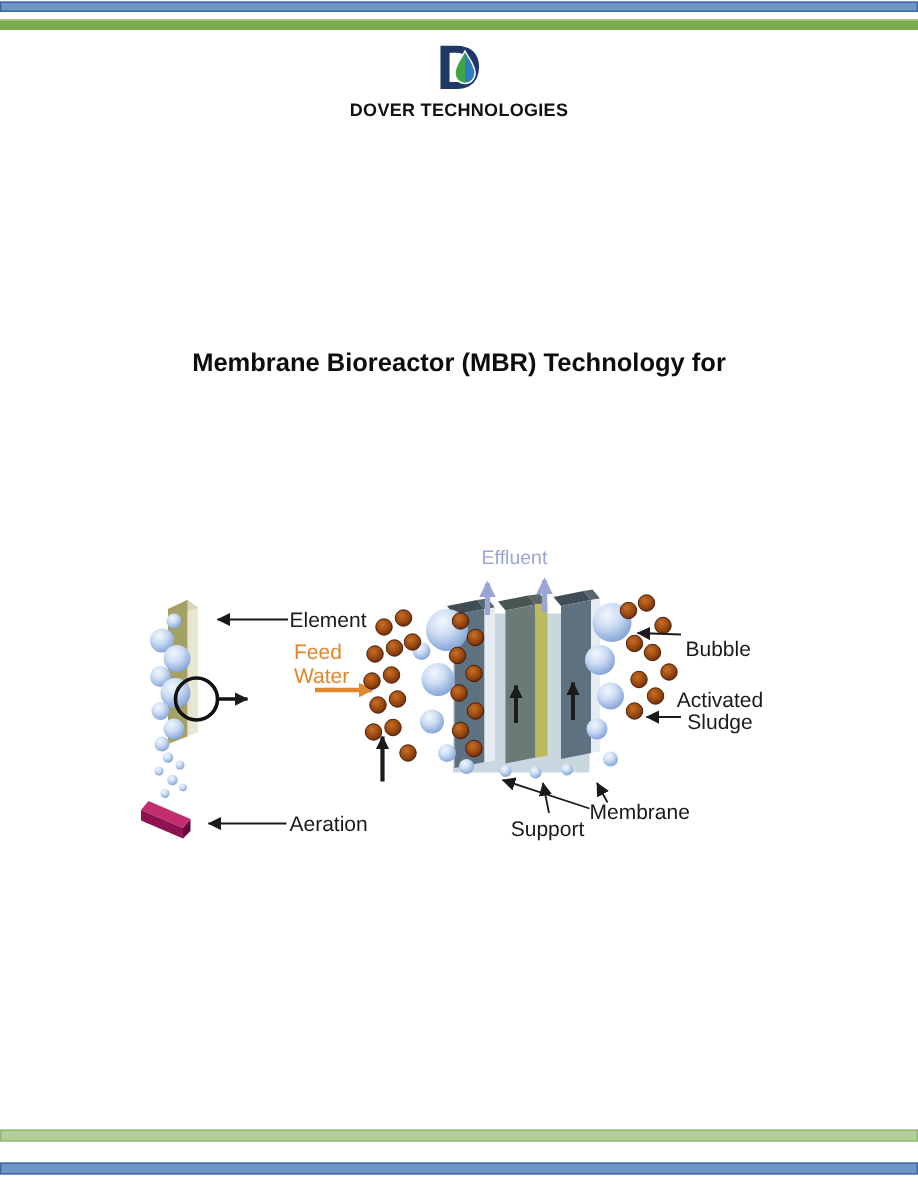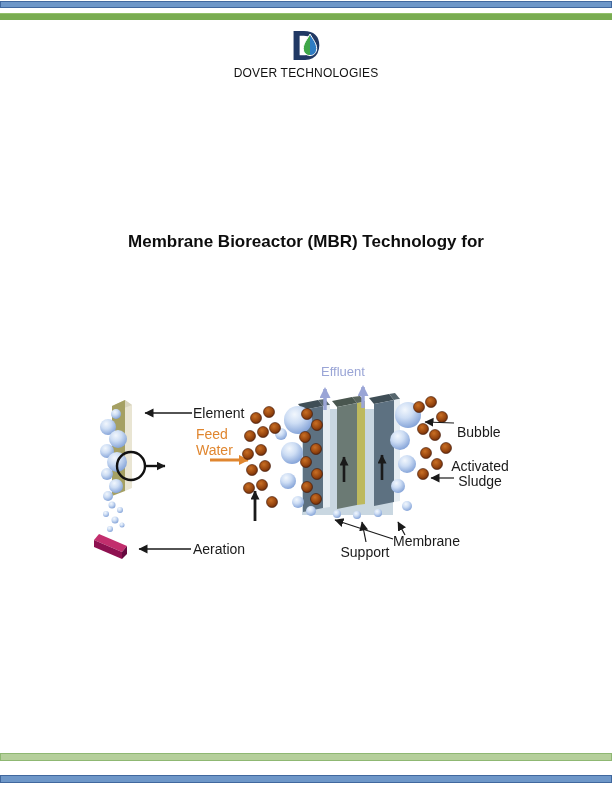--- a/index.html
+++ b/index.html
@@ -5,21 +5,21 @@
   html,body{margin:0;padding:0;background:#888;}
   .page{position:relative;width:612px;height:792px;background:#ffffff;margin:0 auto;
         overflow:hidden;font-family:"Liberation Sans",sans-serif;}
   .bar{position:absolute;left:0;right:0;}
   .bar-hblue{top:1px;height:5px;background:#6e97c8;border:1px solid #41689e;}
   .bar-hgreen{top:13px;height:6px;background:#79ac51;border-top:1px solid #93c06c;}
   .bar-fgreen{top:753px;height:6px;background:#b5cf9b;border:1px solid #8fb873;}
   .bar-fblue{top:775px;height:6px;background:#6e97c8;border:1px solid #41689e;}
   .logo-wrap{position:absolute;left:284px;top:26px;width:44px;height:40px;}
   .brand{position:absolute;left:0;right:0;top:66px;text-align:center;
-         font-size:12px;font-weight:normal;color:#111;letter-spacing:.2px;}
+         font-size:12px;font-weight:bold;color:#111;letter-spacing:.2px;}
   .title{position:absolute;left:40px;right:40px;top:222px;text-align:center;
          font-size:17px;font-weight:bold;color:#0d0d0d;line-height:40px;}
   .diagram{position:absolute;left:85px;top:358px;width:445px;height:212px;}
   svg text{font-family:"Liberation Sans",sans-serif;}
   .lbl{font-size:14px;fill:#1a1a1a;}
   .lbl-orange{font-size:14px;fill:#e0862f;}
   .lbl-peri{font-size:13px;fill:#9aa5d6;}
 </style>
 </head>
 <body>

